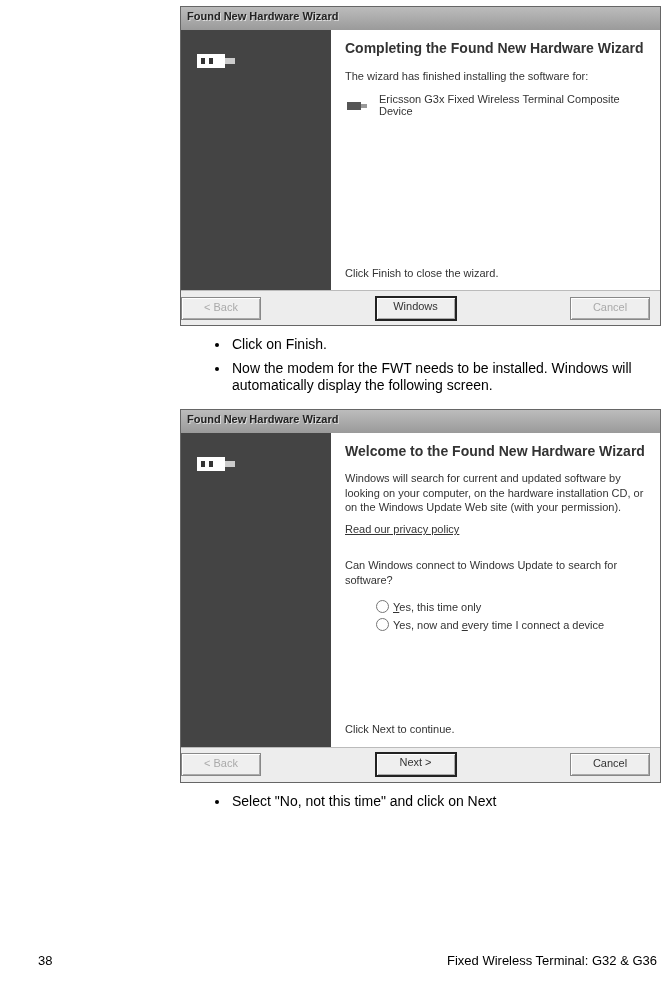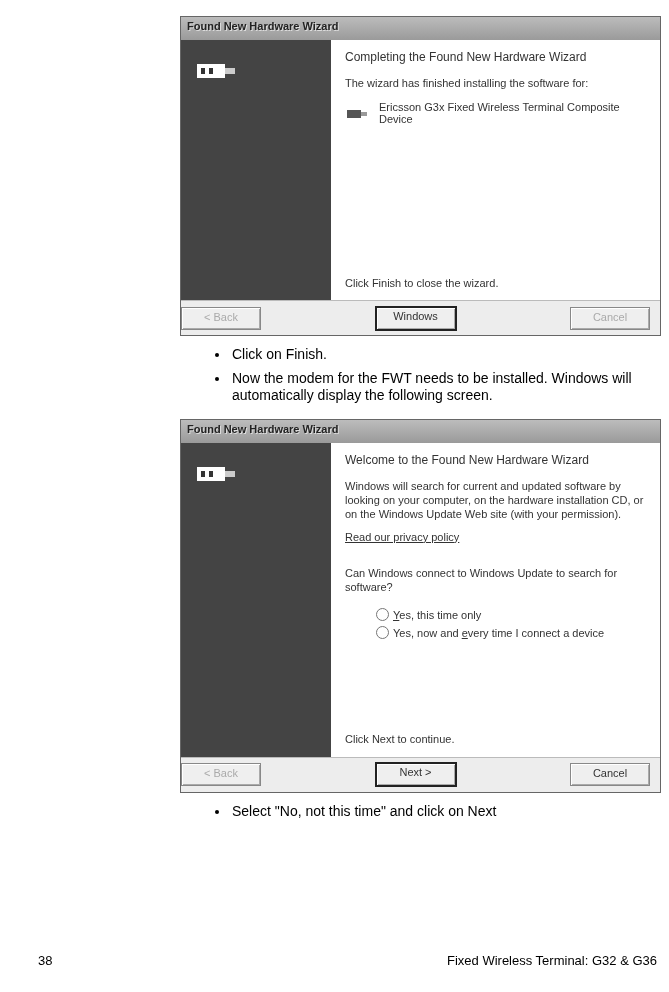--- a/index.html
+++ b/index.html
@@ -10,21 +10,21 @@
     font-family:Arial,Helvetica,sans-serif;
     background:#fff;
     color:#000;
     font-size:13px;
   }
   .page{
     width:669px;
     height:992px;
     position:relative;
     box-sizing:border-box;
-    padding-top:16px;
+    padding-top:6px;
   }
 
   
   .wizard{
     width:479px;
     margin-left:180px;
     border:1px solid #666;
     background:#ededed;
     box-shadow:inset -1px -1px 0 #999,inset 1px 1px 0 #fff;
   }
@@ -51,22 +51,22 @@
   .wz-right{
     flex:1;
     padding:10px 12px 6px 14px;
     font-size:11px;
     color:#333;
     min-height:230px;
     display:flex;
     flex-direction:column;
   }
   .wz-h{
-    font-size:12px;
-    font-weight:normal;
+    font-size:14px;
+    font-weight:bold;
     margin-bottom:8px;
     line-height:1.2;
   }
   .wz-p{margin:4px 0;font-size:11px;line-height:1.3}
   .wz-row{display:flex;align-items:flex-end;gap:8px;margin:6px 0}
   .wz-row svg{flex:none;margin-top:2px}
   .privlink{text-decoration:underline}
   .spacer{flex:1}
   .radio-group{margin:4px 0 10px 26px;font-size:11px}
   .radio-group label{display:block;margin:2px 0}

